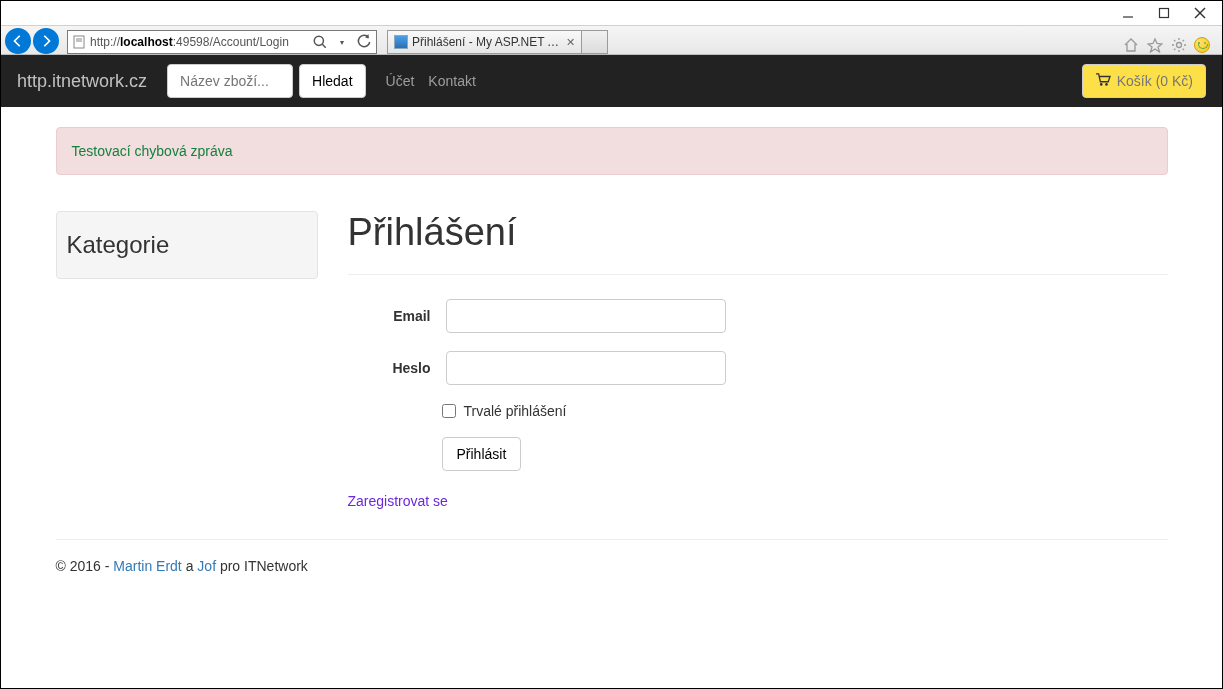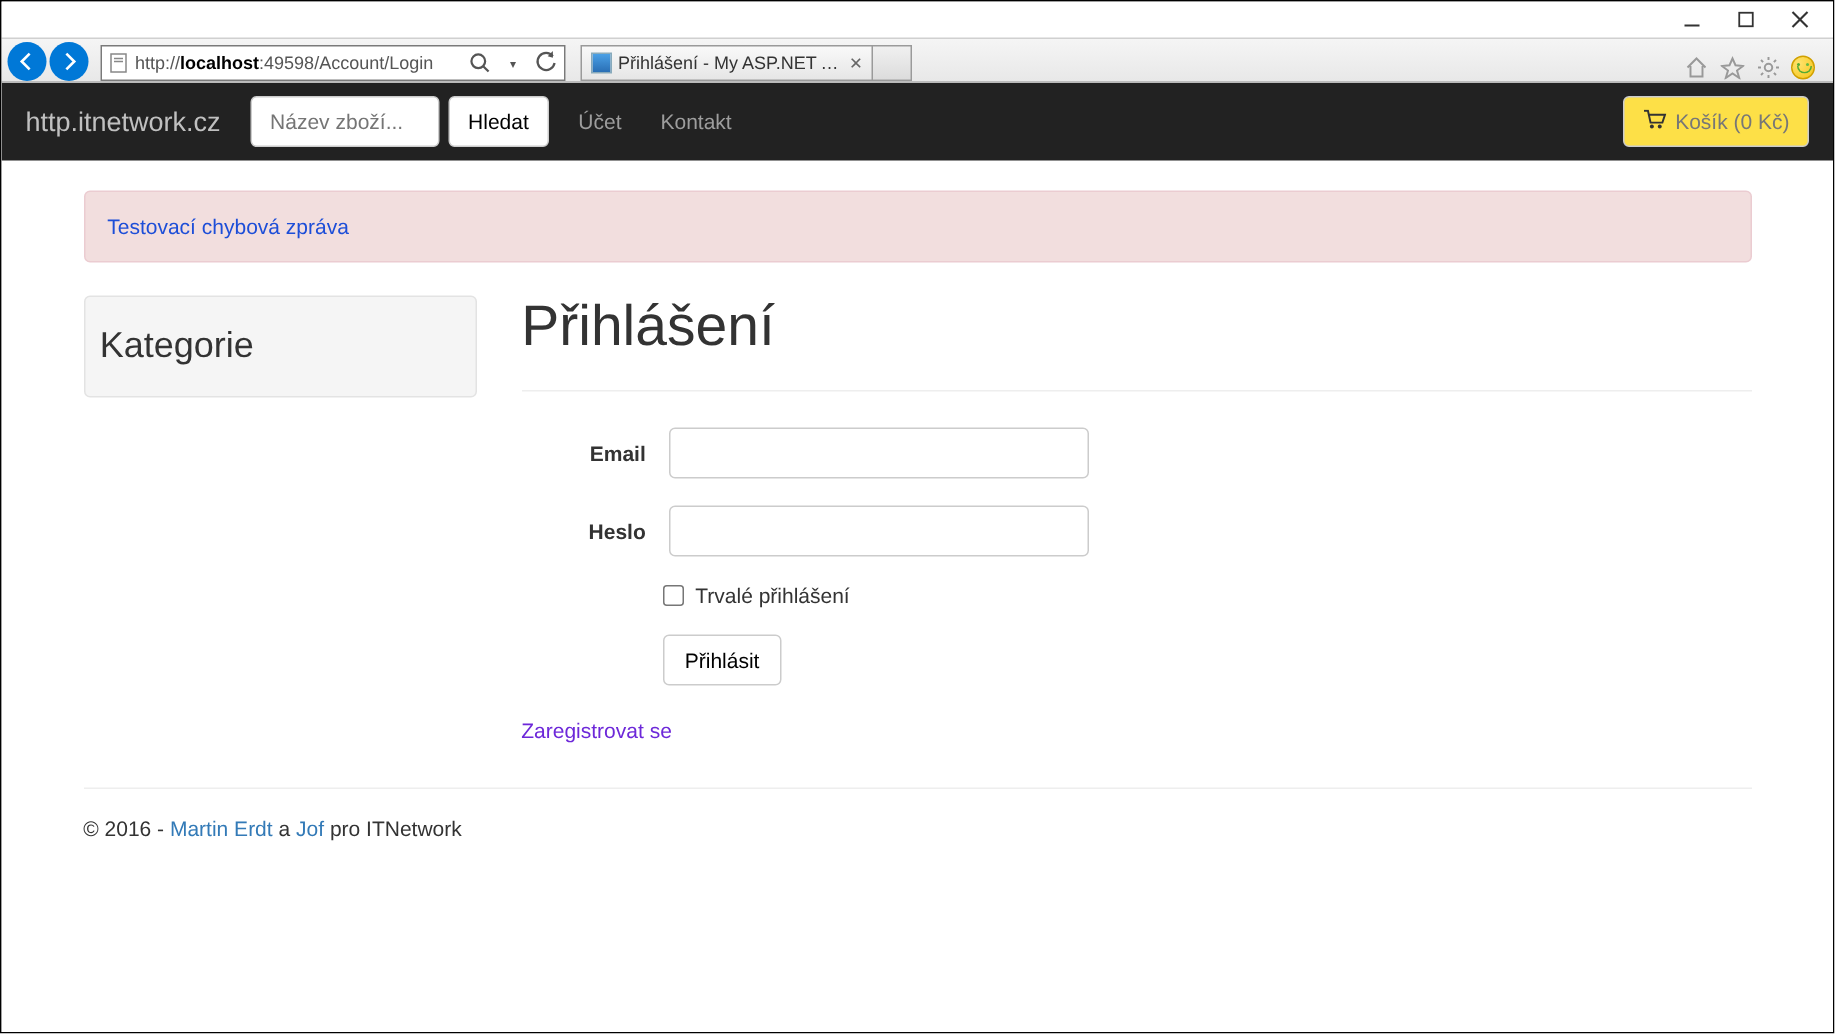--- a/index.html
+++ b/index.html
@@ -209,21 +209,21 @@
       padding: 6px 12px;
       font-size: 14px;
       background: #fff;
       border: 1px solid #ccc;
       border-radius: 4px;
       cursor: pointer;
     }
     .nav-links {
       display: flex;
       margin-left: 20px;
-      gap: 26px;
+      gap: 14px;
     }
     .nav-link { color: #9d9d9d; font-size: 14px; cursor: pointer; }
     .nav-spacer { flex: 1; }
     .cart-btn {
       background: #fde047;
       border: 1px solid #ccc;
       border-radius: 4px;
       height: 34px;
       padding: 6px 12px;
       display: flex;
@@ -235,24 +235,24 @@
     .cart-icon svg { width: 16px; height: 14px; }
     
     .container {
       max-width: 1140px;
       margin: 0 auto;
       padding: 20px 14px;
     }
     .alert {
       background: #f2dede;
       border: 1px solid #ebccd1;
-      color: #1d4ed8;
+      color: #15803d;
       padding: 15px;
       border-radius: 4px;
-      margin-bottom: 22px;
+      margin-bottom: 36px;
     }
     .row {
       display: flex;
       gap: 30px;
     }
     .sidebar {
       width: 262px;
     }
     .panel {
       background: #f5f5f5;

